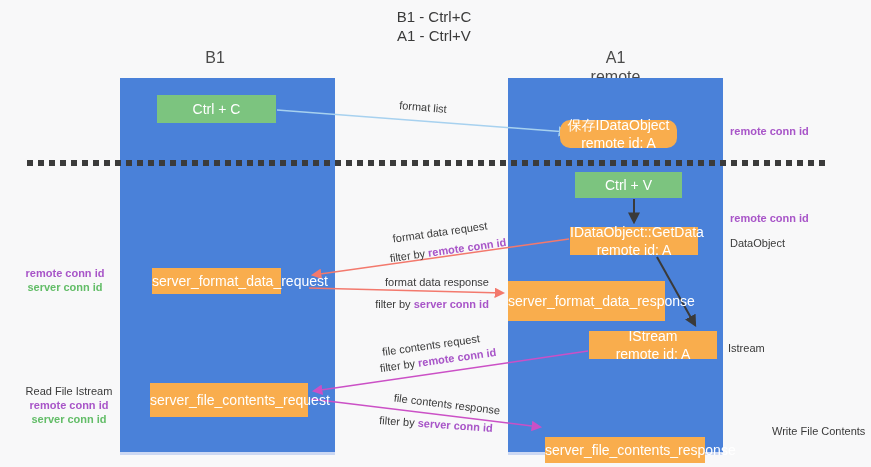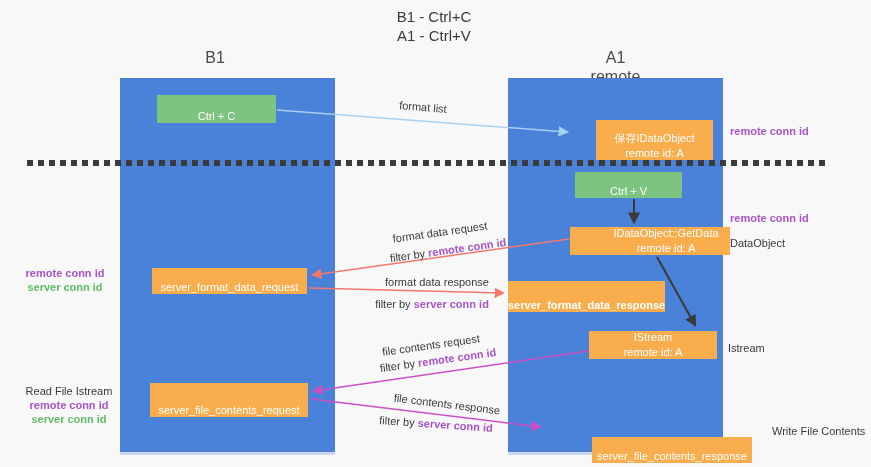--- a/index.html
+++ b/index.html
@@ -9,22 +9,22 @@
     font-family:"Liberation Sans",sans-serif;color:var(--text-ink,#3a3a3a);
   }
   .title{position:absolute;left:0;right:10px;top:8px;text-align:center;
     font-size:15px;line-height:1.25;color:var(--text-ink,#3a3a3a);margin-left:7px;}
   .lane-header{position:absolute;text-align:center;font-size:16px;line-height:1.2;color:#4a4a4a;}
   .lane{position:absolute;top:78px;width:215px;height:374px;
     background:var(--lane-blue,#4a81d9);border-bottom:3px solid #ccd8f3;}
   .lane.left{left:120px;}
   .lane.right{left:508px;}
   svg.arrows{position:absolute;left:0;top:0;width:871px;height:467px;pointer-events:none;}
-  .box{position:absolute;display:flex;flex-direction:column;justify-content:flex-end;
-    text-align:center;color:#fff;font-size:11px;line-height:1.3;white-space:nowrap;}
+  .box{position:absolute;display:flex;flex-direction:column;justify-content:center;
+    text-align:center;color:#fff;font-size:14px;line-height:1.3;white-space:nowrap;}
   .box.green{background:var(--node-green,#7cc47f);}
   .box.orange{background:var(--node-orange,#f9ad4d);}
   .mid-label{position:absolute;white-space:nowrap;font-size:11px;color:var(--text-ink,#3a3a3a);
     transform:translate(-50%,-50%) rotate(var(--rot,0deg));}
   .side-label{position:absolute;white-space:nowrap;font-size:11px;color:var(--text-ink,#3a3a3a);}
   .strong-purple{color:var(--text-purple,#a855c8);font-weight:bold;}
   .strong-green{color:var(--text-green,#63bd68);font-weight:bold;}
   .left-block{position:absolute;text-align:center;font-size:11px;line-height:14px;white-space:nowrap;}
 </style>
 </head>
@@ -78,52 +78,52 @@
 
     <line x1="588" y1="351" x2="314" y2="391" stroke-width="1.5" marker-end="url(#m-magenta)" style="stroke:var(--arrow-magenta,#cb50c6)"></line>
 
     <line x1="311" y1="399" x2="540" y2="427" stroke-width="1.5" marker-end="url(#m-magenta)" style="stroke:var(--arrow-magenta,#cb50c6)"></line>
   </svg>
 
   <div class="box green" style="left:157px;top:95px;width:119px;height:28px;">
     <span>Ctrl + C</span>
   </div>
 
-  <div class="box orange" style="left:596px;top:120px;width:117px;height:40px;">
+  <div class="box orange" style="left:560px;top:120px;width:117px;height:28px;border-radius:10px;">
     <span>保存IDataObject</span>
     <span>remote id: A</span>
   </div>
 
   <div class="box green" style="left:575px;top:172px;width:107px;height:26px;">
     <span>Ctrl + V</span>
   </div>
 
-  <div class="box orange" style="left:570px;top:227px;width:128px;height:28px;padding-left:32px;">
+  <div class="box orange" style="left:570px;top:227px;width:128px;height:28px;">
     <span>IDataObject::GetData</span>
     <span>remote id: A</span>
   </div>
 
-  <div class="box orange" style="left:152px;top:268px;width:155px;height:26px;">
+  <div class="box orange" style="left:152px;top:268px;width:129px;height:26px;">
     <span>server_format_data_request</span>
   </div>
 
-  <div class="box orange" style="left:508px;top:281px;width:157px;height:31px;font-weight:bold;">
+  <div class="box orange" style="left:508px;top:281px;width:157px;height:40px;">
     <span>server_format_data_response</span>
   </div>
 
   <div class="box orange" style="left:589px;top:331px;width:128px;height:28px;">
     <span>IStream</span>
     <span>remote id: A</span>
   </div>
 
   <div class="box orange" style="left:150px;top:383px;width:158px;height:34px;">
     <span>server_file_contents_request</span>
   </div>
 
-  <div class="box orange" style="left:545px;top:437px;width:160px;height:26px;margin-left:47px;">
+  <div class="box orange" style="left:545px;top:437px;width:160px;height:26px;">
     <span>server_file_contents_response</span>
   </div>
 
   <div class="mid-label" style="left:423px;top:107px;--rot:5deg;">
     <span>format list</span>
   </div>
 
   <div class="mid-label" style="left:440px;top:232px;--rot:-8deg;">
     <span>format data request</span>
   </div>

